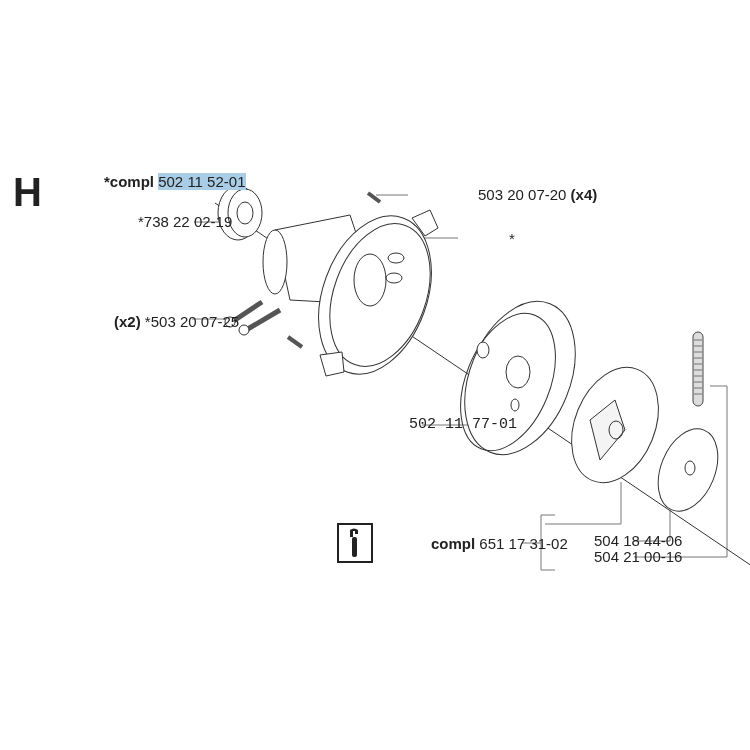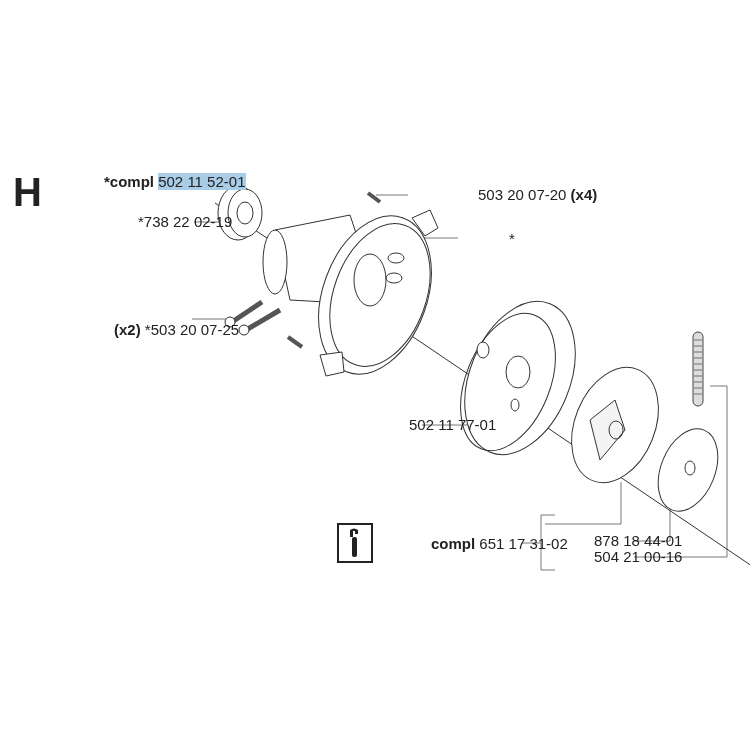--- a/index.html
+++ b/index.html
@@ -92,33 +92,33 @@
 
 <div class="lbl" style="left:90px;top:215px;text-align:right;">*738 22 02-19</div>
 
 <div class="lbl" style="left:430px;top:188px;">
   <span>503 20 07-20</span>
   <span class="b">(x4)</span>
 </div>
 
 <div class="lbl" style="left:461px;top:232px;">*</div>
 
-<div class="lbl" style="left:66px;top:323px;">
+<div class="lbl" style="left:66px;top:315px;">
   <span class="b">(x2)</span>
   <span>*503 20 07-25</span>
 </div>
 
-<div class="lbl" style="left:361px;top:418px;">502 11 77-01</div>
+<div class="lbl" style="left:361px;top:418px;font-family:Liberation Mono, monospace;">502 11 77-01</div>
 
 <div class="toolbox">
   <svg width="32" height="36" viewBox="0 0 32 36">
     <rect x="13" y="12" width="5" height="20" rx="2" fill="#222"></rect>
     <path d="M11 5 Q15 2 19 5 L19 9 L16 9 L16 6 L14 6 L14 12 L11 12 Z" fill="#222"></path>
   </svg>
 </div>
 
 <div class="lbl" style="left:383px;top:537px;">
   <span class="b">compl</span>
   <span>651 17 31-02</span>
 </div>
 
-<div class="lbl" style="left:546px;top:534px;">878 18 44-01</div>
+<div class="lbl" style="left:546px;top:534px;">504 18 44-06</div>
 <div class="lbl" style="left:546px;top:550px;">504 21 00-16</div>
 
 </body></html>

